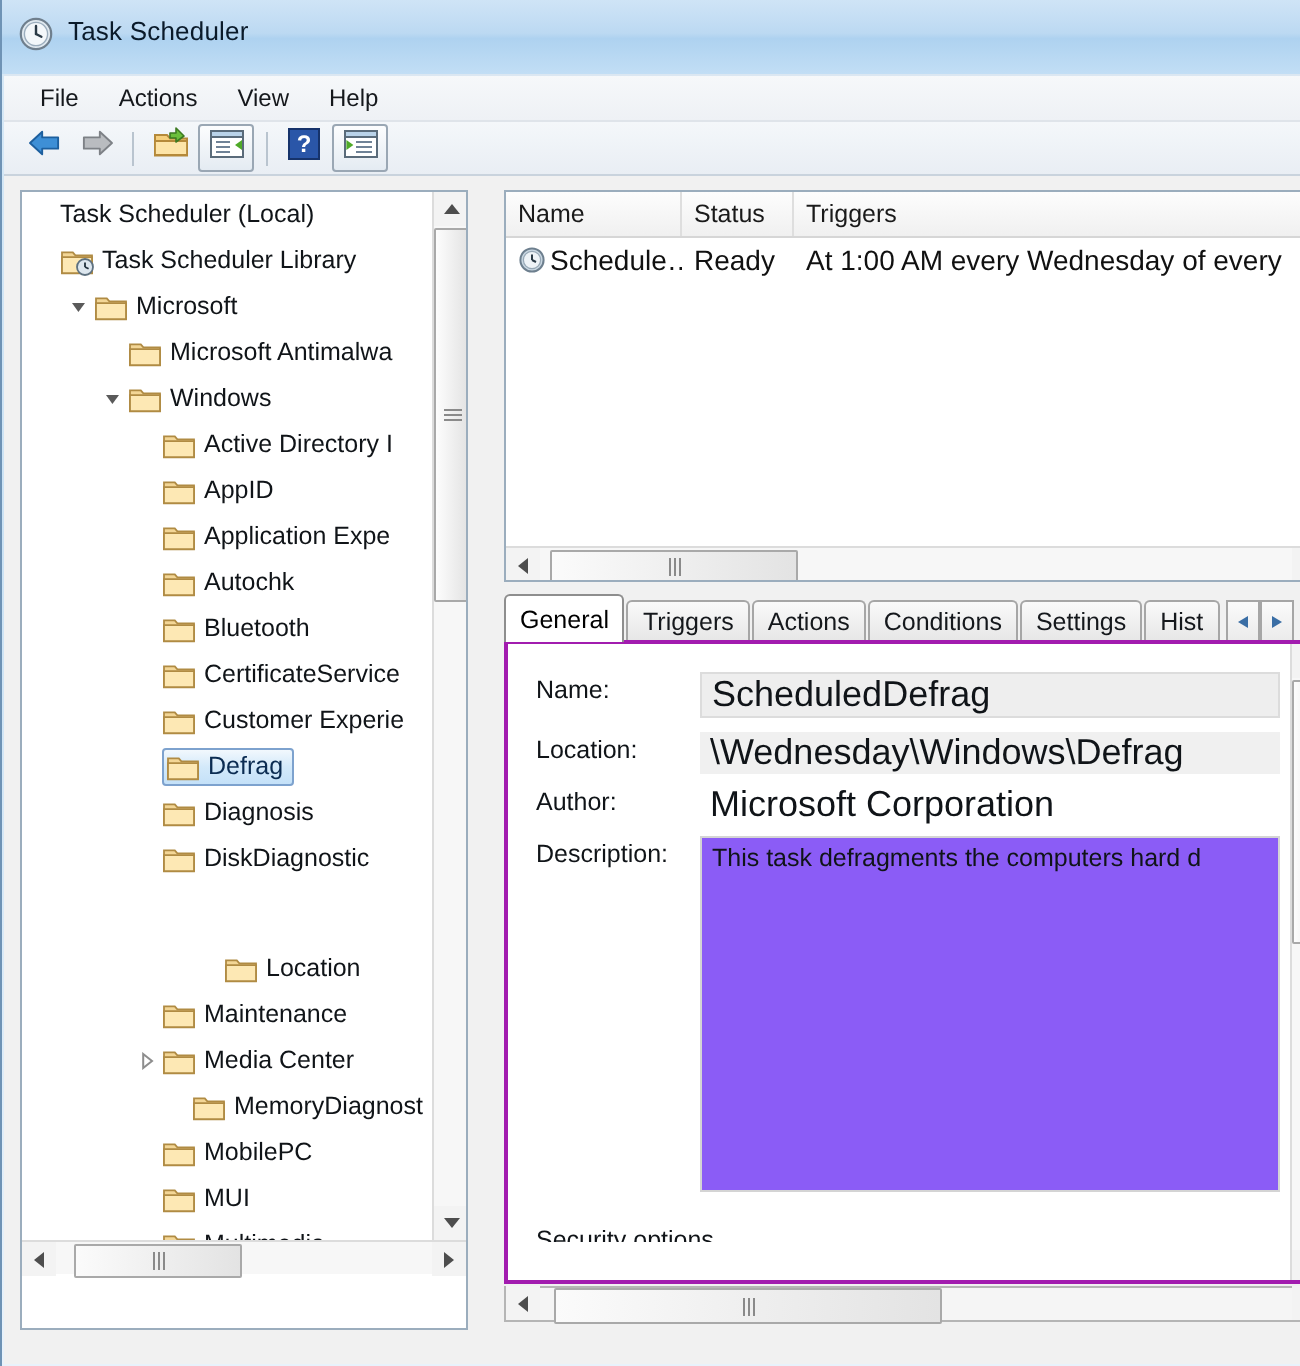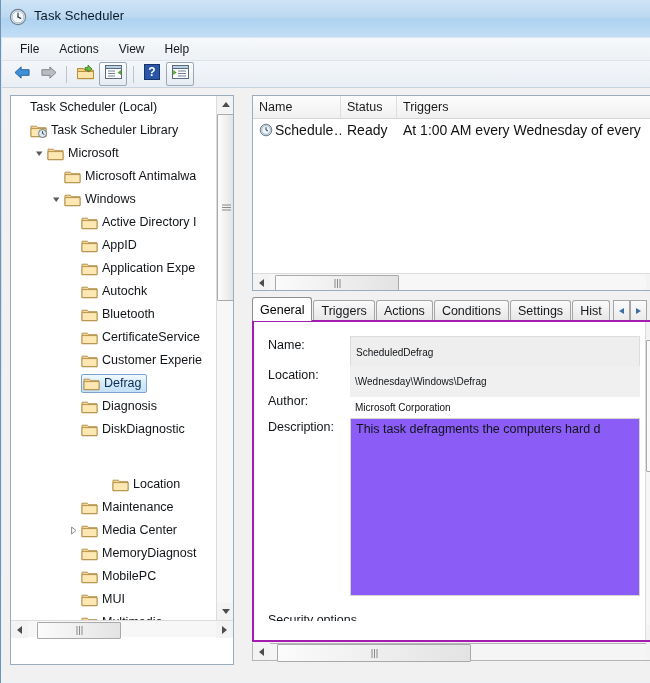--- a/index.html
+++ b/index.html
@@ -322,22 +322,22 @@
     position: absolute;
     display: flex; align-items: flex-start;
     font-size: 12.5px;
     color: #101418;
   }
   .flabel { width: 82px; flex: none; padding-top: 2px; white-space: nowrap; }
   .fvalue {
     background: #eeeeee;
     border: 1px solid #dcdcdc;
     box-sizing: border-box;
-    padding: 10px 5px;
-    font-size: 10px;
+    padding: 0 5px;
+    font-size: 18px;
     color: #101418;
     white-space: nowrap;
     overflow: hidden;
     cursor: text;
   }
   .fvalue.plain {
     background: transparent;
     border: none;
   }
   #desc-box {
@@ -644,21 +644,21 @@
                 </svg>
               </span>
               <span class="sel-box">
                 <svg width="17" height="14" viewBox="0 0 17 14" class="tw-folder">
                   <path d="M1 2.2 h5.4 l1.3 1.5 h8.3 v9 h-15 z" fill="#f3d696" stroke="#b08b43" stroke-width=".9"></path>
                   <path d="M1 4.6 h15 v8 h-15 z" fill="#fde8b4" stroke="#b08b43" stroke-width=".9"></path>
                 </svg>
                 <span class="tree-label">Media Center</span>
               </span>
             </div>
-            <div class="tree-row" style="padding-left: 55px;">
+            <div class="tree-row" style="padding-left: 70px;">
               <span class="tw-expander"></span>
               <span class="sel-box">
                 <svg width="17" height="14" viewBox="0 0 17 14" class="tw-folder">
                   <path d="M1 2.2 h5.4 l1.3 1.5 h8.3 v9 h-15 z" fill="#f3d696" stroke="#b08b43" stroke-width=".9"></path>
                   <path d="M1 4.6 h15 v8 h-15 z" fill="#fde8b4" stroke="#b08b43" stroke-width=".9"></path>
                 </svg>
                 <span class="tree-label">MemoryDiagnost</span>
               </span>
             </div>
             <div class="tree-row" style="padding-left: 55px;">

